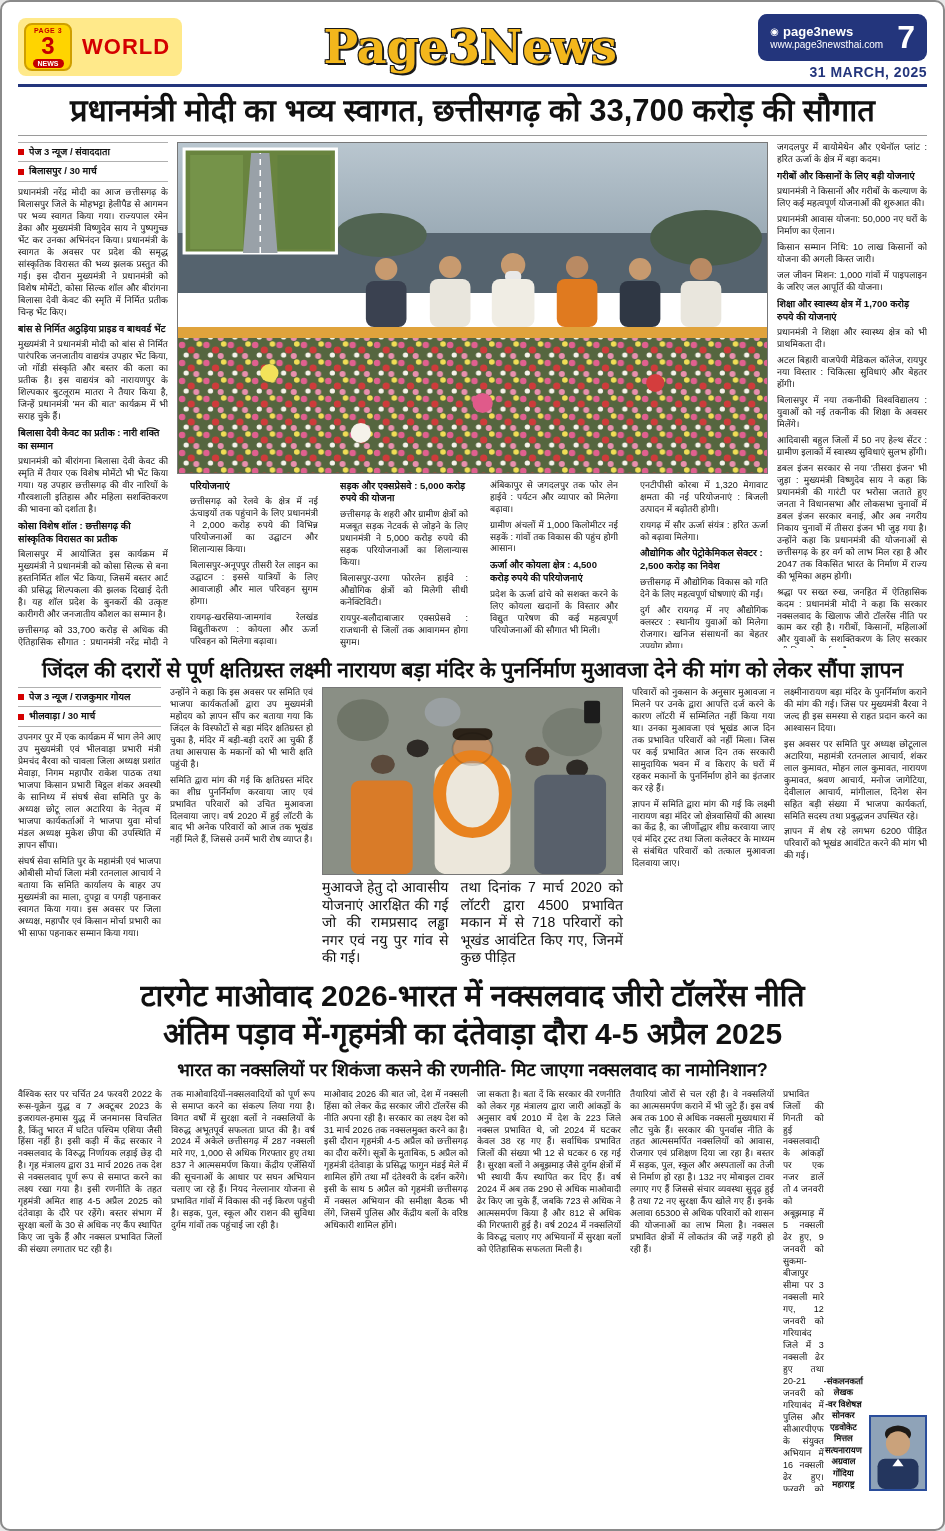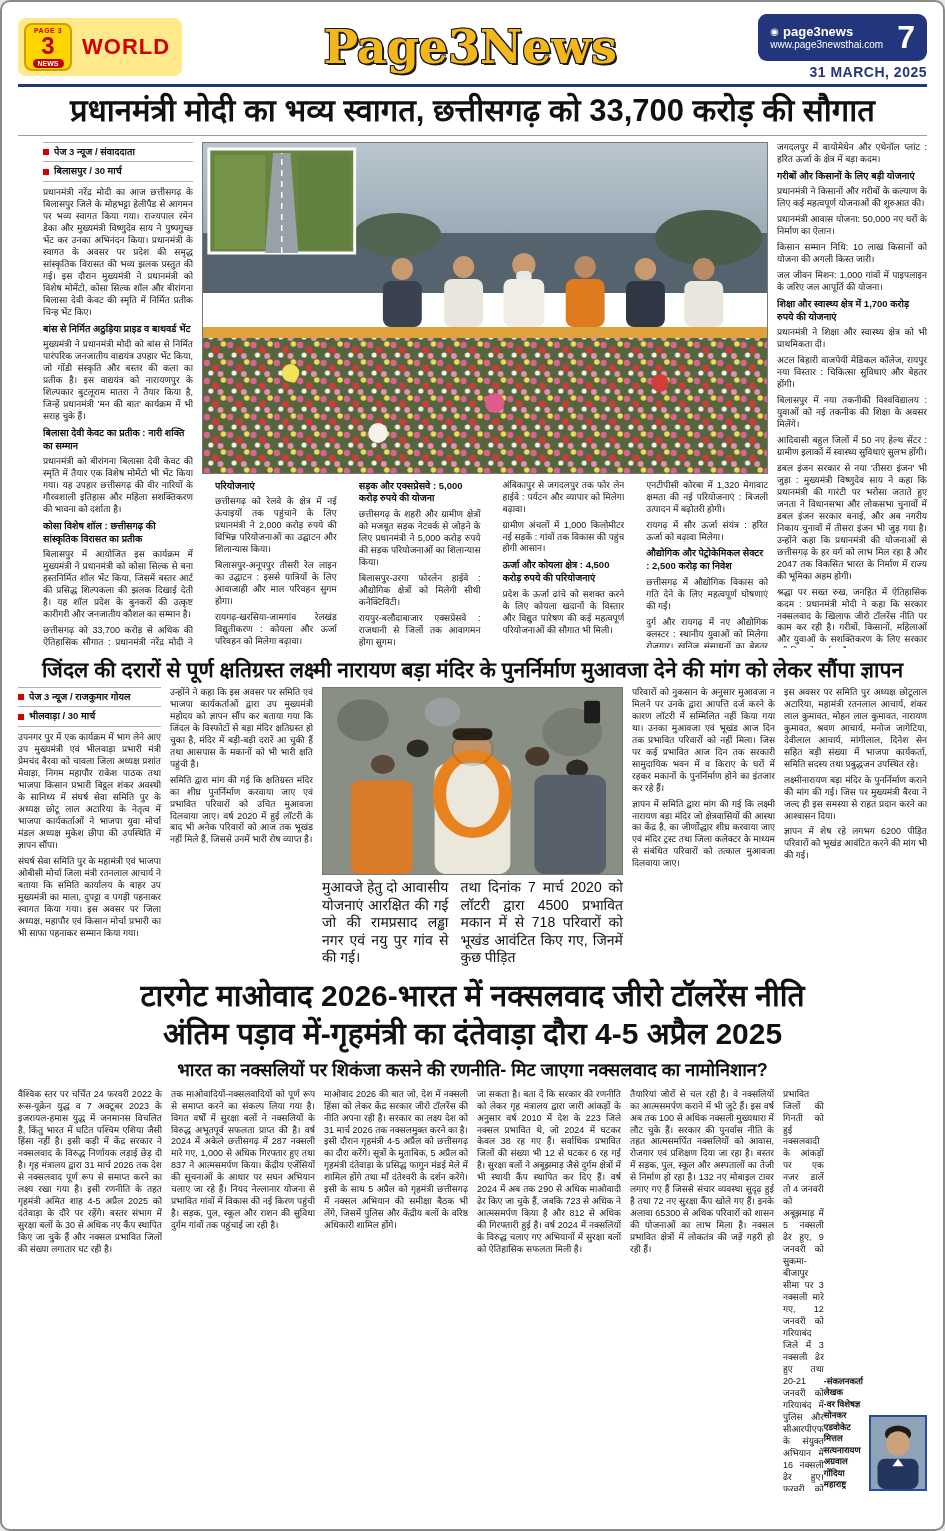--- a/index.html
+++ b/index.html
@@ -37,21 +37,21 @@
   .byline-box{margin-bottom:5px;}
   .byline-row{display:flex;align-items:center;gap:5px;padding:3px 0;border-bottom:1px solid #b0b0b0;font-size:9.5px;font-weight:bold;}
   .byline-row:first-child{border-top:1px solid #b0b0b0;}
   .sq-bullet{width:6px;height:6px;background:#d40000;display:inline-block;flex:0 0 auto;}
   .col{font-size:9px;line-height:1.33;text-align:justify;overflow:hidden;}
   .col p{margin:0 0 4px;}
   p.subhead{font-weight:700;font-size:9.5px;text-align:left;}
   p.para{font-weight:normal;}
   
   .a1-body{display:flex;gap:9px;height:506px;overflow:hidden;margin-top:2px;}
-  .a1-left{width:150px;flex:0 0 auto;margin-left:25px;}
+  .a1-left{width:150px;flex:0 0 auto;}
   .a1-mid{flex:1;display:flex;flex-direction:column;gap:6px;min-width:0;}
   .photo1{height:332px;border:1px solid #777;overflow:hidden;flex:0 0 auto;}
   .photo1 svg{display:block;width:100%;height:100%;}
   .a1-midcols{display:flex;gap:9px;flex:1;overflow:hidden;}
   .a1-midcols .col{flex:1;margin-left:13px;}
   .a1-right{width:150px;flex:0 0 auto;}
   
   .headline2{font-size:21px;font-weight:900;text-align:center;margin:9px 0 5px;line-height:1.2;}
   .a2-body{display:flex;gap:9px;height:280px;overflow:hidden;}
   .a2-col{width:143px;flex:0 0 auto;}
@@ -61,21 +61,21 @@
   .captions{display:flex;gap:12px;font-size:14px;line-height:1.25;text-align:justify;justify-content:flex-end;}
   .caption-left{width:42%;}
   .caption-right{flex:1;}
   
   .headline3{font-size:30px;font-weight:900;text-align:center;line-height:1.28;margin:10px 0 2px;}
   .subheadline3{font-size:18px;font-weight:900;text-align:center;margin:3px 0 8px;}
   .a3-body{display:flex;gap:9px;height:402px;overflow:hidden;}
   .a3-col{flex:1;min-width:0;}
   .a3-col-last{display:flex;flex-direction:row;}
   .attribution{display:flex;gap:6px;align-items:flex-end;justify-content:flex-end;margin-top:4px;}
-  .attrib-lines{font-size:8.5px;font-weight:bold;text-align:left;line-height:1.35;}
+  .attrib-lines{font-size:8.5px;font-weight:bold;text-align:center;line-height:1.35;}
   .portrait{width:58px;height:76px;border:2px solid #2a4d9b;flex:0 0 auto;overflow:hidden;}
   .portrait svg{display:block;width:100%;height:100%;}
 </style>
 </head>
 <body>
 
 <div class="page">
 
   <div class="header">
     <div class="logo-strip">
@@ -280,22 +280,22 @@
         <div class="caption-left">मुआवजे हेतु दो आवासीय योजनाएं आरक्षित की गई जो की रामप्रसाद लड्ढा नगर एवं नयु पुर गांव से की गई।</div>
         <div class="caption-right">तथा दिनांक 7 मार्च 2020 को लॉटरी द्वारा 4500 प्रभावित मकान में से 718 परिवारों को भूखंड आवंटित किए गए, जिनमें कुछ पीड़ित</div>
       </div>
     </div>
 
     <div class="col a2-col">
         <p class="para">परिवारों को नुकसान के अनुसार मुआवजा न मिलने पर उनके द्वारा आपत्ति दर्ज करने के कारण लॉटरी में सम्मिलित नहीं किया गया था। उनका मुआवजा एवं भूखंड आज दिन तक प्रभावित परिवारों को नहीं मिला। जिस पर कई प्रभावित आज दिन तक सरकारी सामुदायिक भवन में व किराए के घरों में रहकर मकानों के पुनर्निर्माण होने का इंतजार कर रहे हैं।</p>
         <p class="para">ज्ञापन में समिति द्वारा मांग की गई कि लक्ष्मी नारायण बड़ा मंदिर जो क्षेत्रवासियों की आस्था का केंद्र है, का जीर्णोद्धार शीघ्र करवाया जाए एवं मंदिर ट्रस्ट तथा जिला कलेक्टर के माध्यम से संबंधित परिवारों को तत्काल मुआवजा दिलवाया जाए।</p>
       </div>
     <div class="col a2-col">
+        <p class="para">लक्ष्मीनारायण बड़ा मंदिर के पुनर्निर्माण कराने की मांग की गई। जिस पर मुख्यमंत्री बैरवा ने जल्द ही इस समस्या से राहत प्रदान करने का आश्वासन दिया।</p>
         <p class="para">इस अवसर पर समिति पुर अध्यक्ष छोटूलाल अटारिया, महामंत्री रतनलाल आचार्य, शंकर लाल कुमावत, मोहन लाल कुमावत, नारायण कुमावत, श्रवण आचार्य, मनोज जागेटिया, देवीलाल आचार्य, मांगीलाल, दिनेश सेन सहित बड़ी संख्या में भाजपा कार्यकर्ता, समिति सदस्य तथा प्रबुद्धजन उपस्थित रहे।</p>
-        <p class="para">लक्ष्मीनारायण बड़ा मंदिर के पुनर्निर्माण कराने की मांग की गई। जिस पर मुख्यमंत्री बैरवा ने जल्द ही इस समस्या से राहत प्रदान करने का आश्वासन दिया।</p>
         <p class="para">ज्ञापन में शेष रहे लगभग 6200 पीड़ित परिवारों को भूखंड आवंटित करने की मांग भी की गई।</p>
       </div>
   </div>
 
   <div class="headline3">
     <div>टारगेट माओवाद 2026-भारत में नक्सलवाद जीरो टॉलरेंस नीति</div>
     <div>अंतिम पड़ाव में-गृहमंत्री का दंतेवाड़ा दौरा 4-5 अप्रैल 2025</div>
   </div>
   <div class="subheadline3">भारत का नक्सलियों पर शिकंजा कसने की रणनीति- मिट जाएगा नक्सलवाद का नामोनिशान?</div>
 

